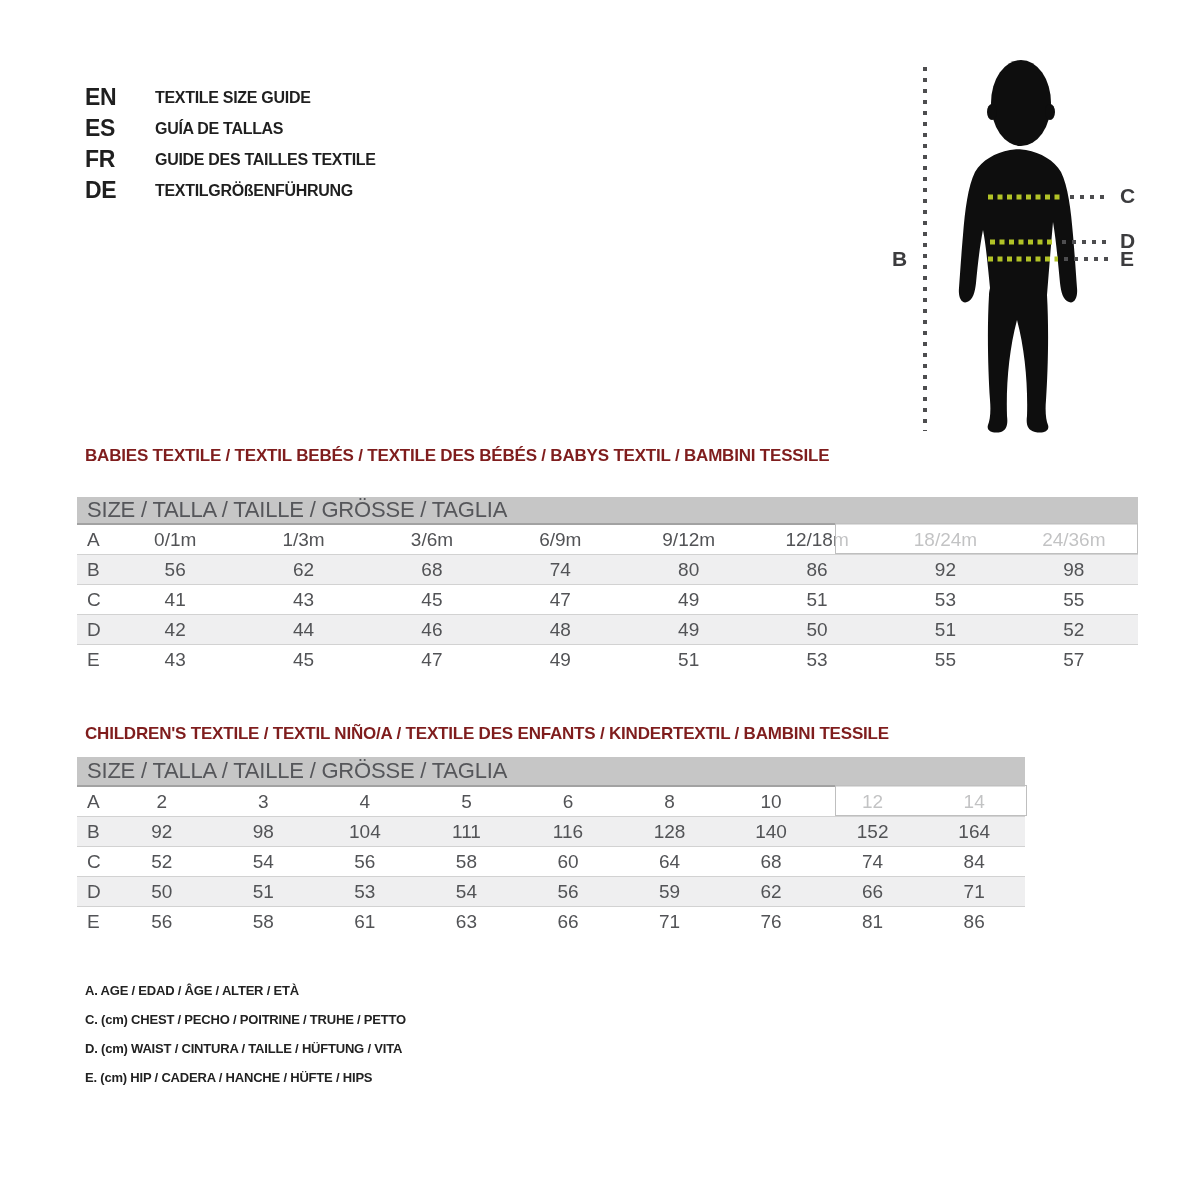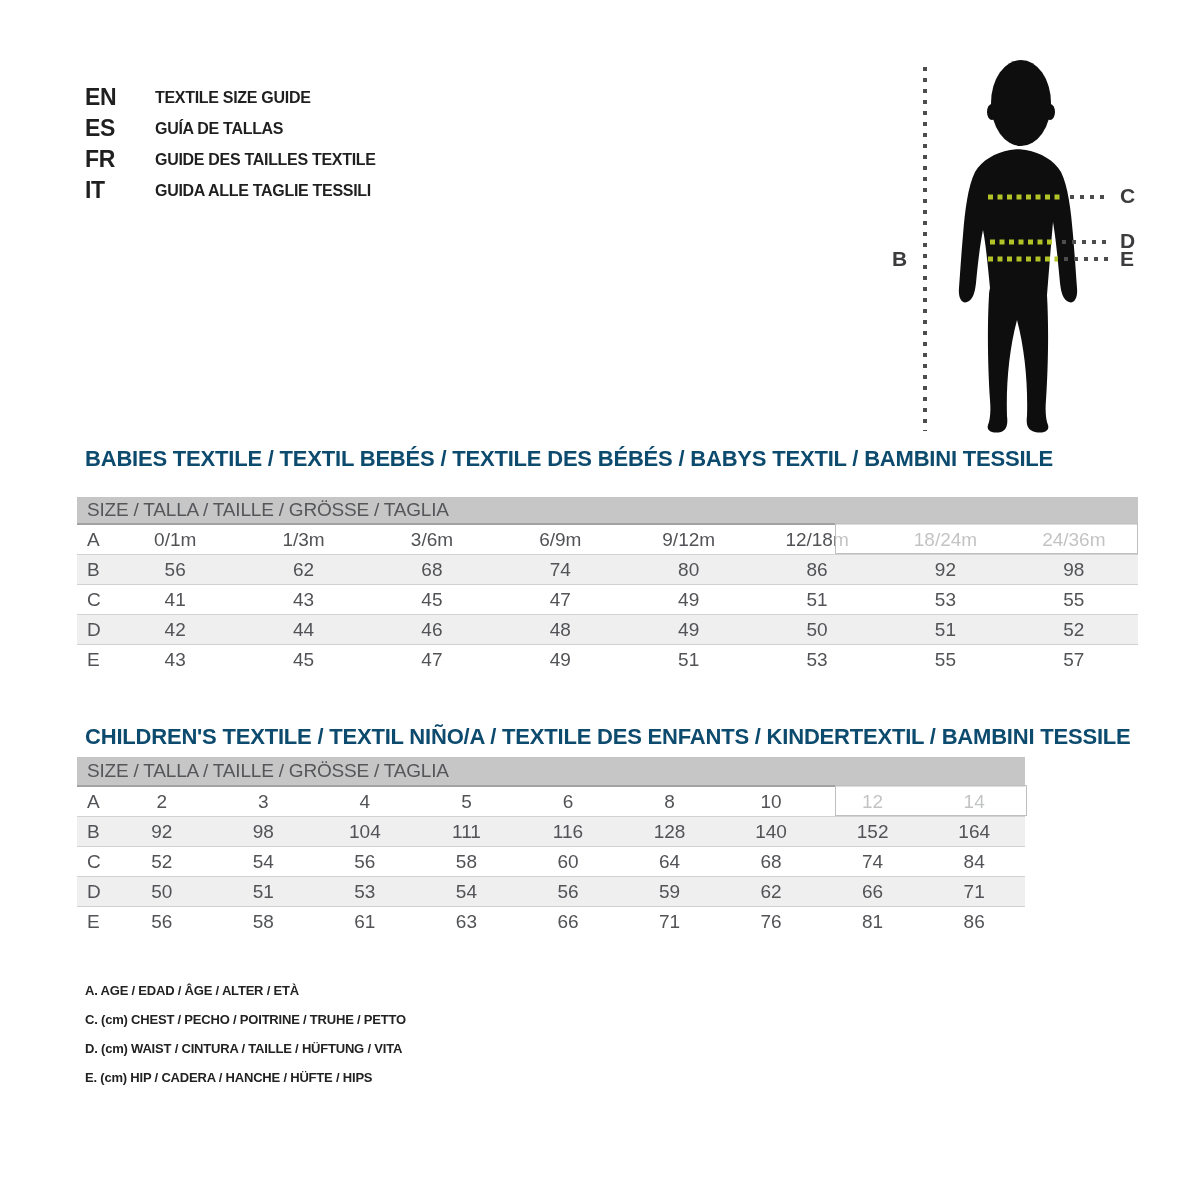--- a/index.html
+++ b/index.html
@@ -14,29 +14,29 @@
 
   
   .fig-svg{position:absolute;left:880px;top:40px;width:280px;height:410px;}
   .fig-label{position:absolute;font-weight:bold;font-size:21px;line-height:18px;color:#3c3c3e;}
   .lbl-b{left:892px;top:250px;}
   .lbl-c{left:1120px;top:187px;}
   .lbl-d{left:1120px;top:232px;}
   .lbl-e{left:1120px;top:250px;}
 
   
-  .section-title{position:absolute;left:85px;font-size:22px;font-weight:bold;color:#0c4a6e;
+  .section-title{position:absolute;left:85px;font-size:17px;font-weight:bold;color:#7f1d1d;
                  letter-spacing:-0.2px;white-space:nowrap;}
   .title-babies{top:446px;}
   .title-children{top:724px;}
 
   
   .bar{position:absolute;left:77px;background:#c6c6c6;border-bottom:2px solid #a2a2a2;
        box-sizing:border-box;display:flex;align-items:center;padding-left:10px;
-       font-size:19px;font-weight:normal;color:#55565a;letter-spacing:-0.2px;}
+       font-size:22px;font-weight:normal;color:#55565a;letter-spacing:-0.2px;}
   .bar-babies{top:497px;width:1061px;height:28px;}
   .bar-children{top:757px;width:948px;height:30px;}
 
   
   table.size-table{position:absolute;border-collapse:collapse;table-layout:fixed;
                    font-size:19px;color:#525356;}
   .table-babies{left:77px;top:525px;width:1061px;}
   .table-children{left:77px;top:787px;width:948px;}
   table.size-table td{height:29px;padding:0;text-align:center;font-weight:normal;}
   table.size-table td.lab{text-align:left;padding-left:10px;}
@@ -66,22 +66,22 @@
     </div>
     <div class="lang-row">
       <span class="lang-code">ES</span>
       <span class="lang-label">GUÍA DE TALLAS</span>
     </div>
     <div class="lang-row">
       <span class="lang-code">FR</span>
       <span class="lang-label">GUIDE DES TAILLES TEXTILE</span>
     </div>
     <div class="lang-row">
-      <span class="lang-code">IT</span>
-      <span class="lang-label">GUIDA ALLE TAGLIE TESSILI</span>
+      <span class="lang-code">DE</span>
+      <span class="lang-label">TEXTILGRÖßENFÜHRUNG</span>
     </div>
   </div>
 
   <svg class="fig-svg" viewBox="880 40 280 410" xmlns="http://www.w3.org/2000/svg">
 
     <line x1="925" y1="67" x2="925" y2="431" stroke="#4d4d4f" stroke-width="4" stroke-dasharray="4 7"></line>
 
     <ellipse cx="1021" cy="103" rx="30" ry="43" fill="#0e0e0e"></ellipse>
     <ellipse cx="992" cy="112" rx="5" ry="8" fill="#0e0e0e"></ellipse>
     <ellipse cx="1050" cy="112" rx="5" ry="8" fill="#0e0e0e"></ellipse>

